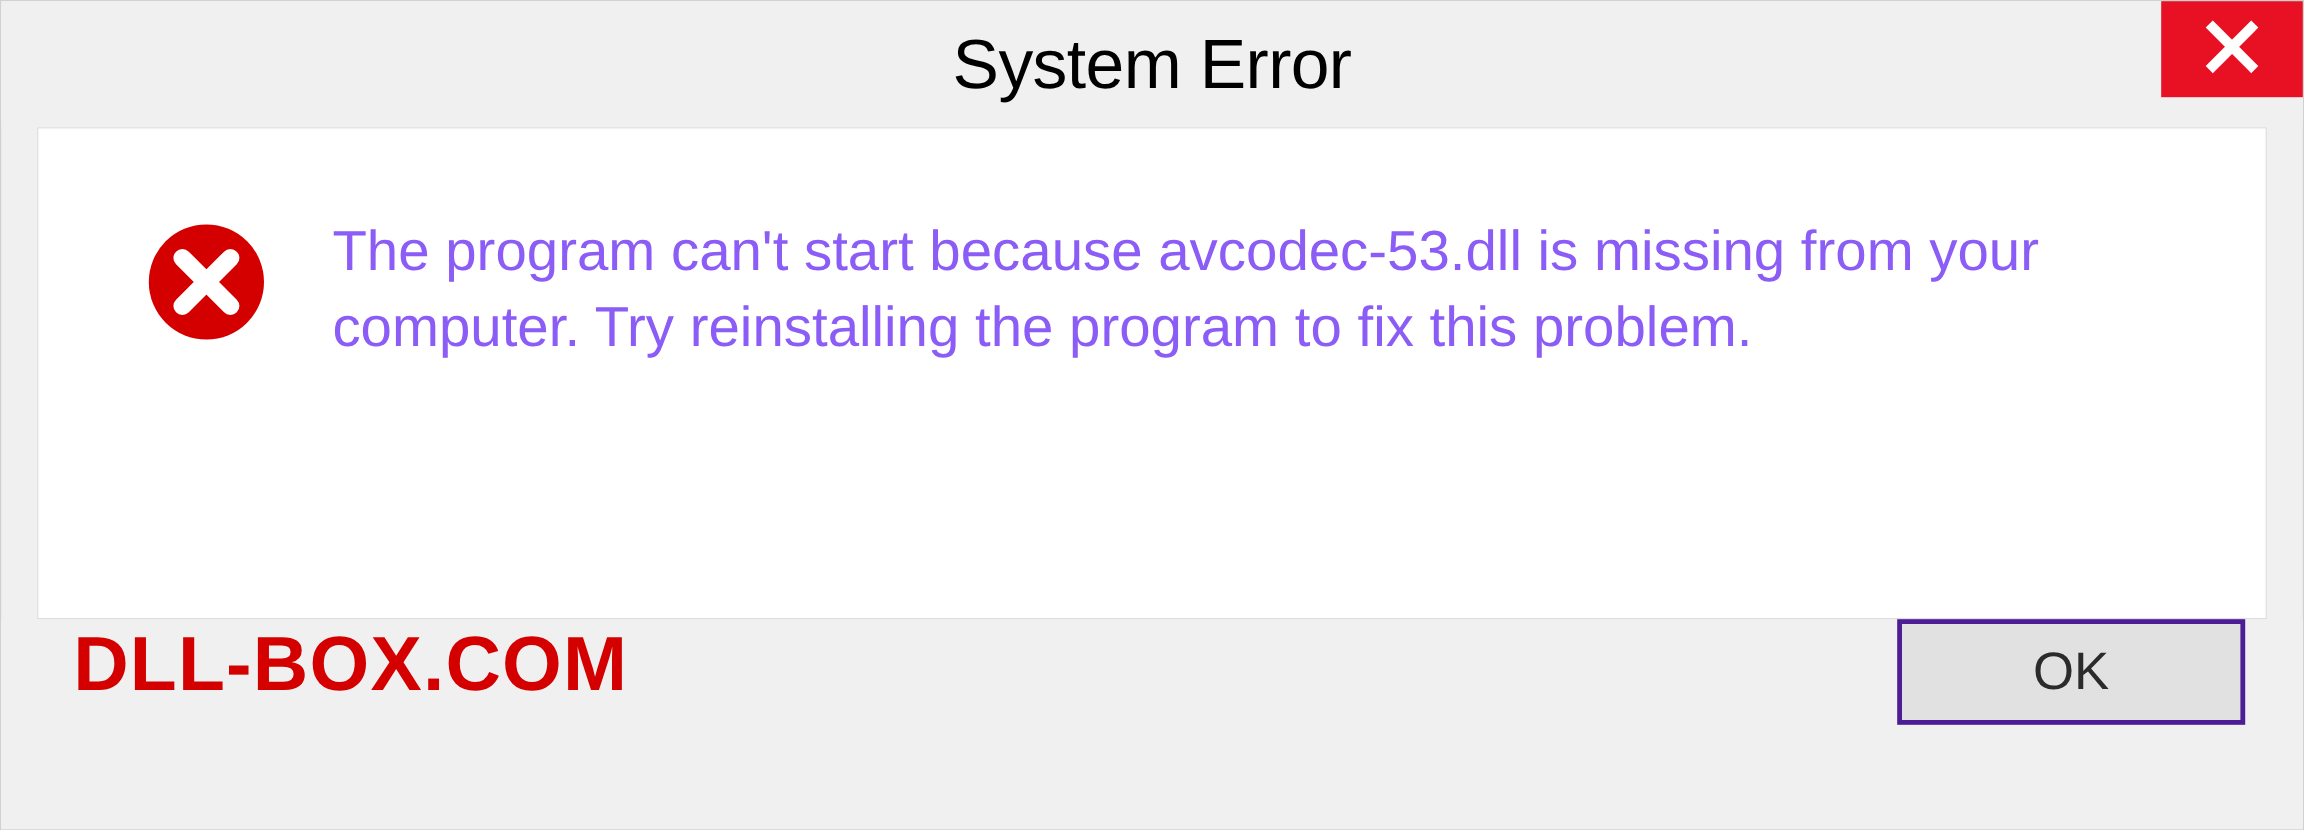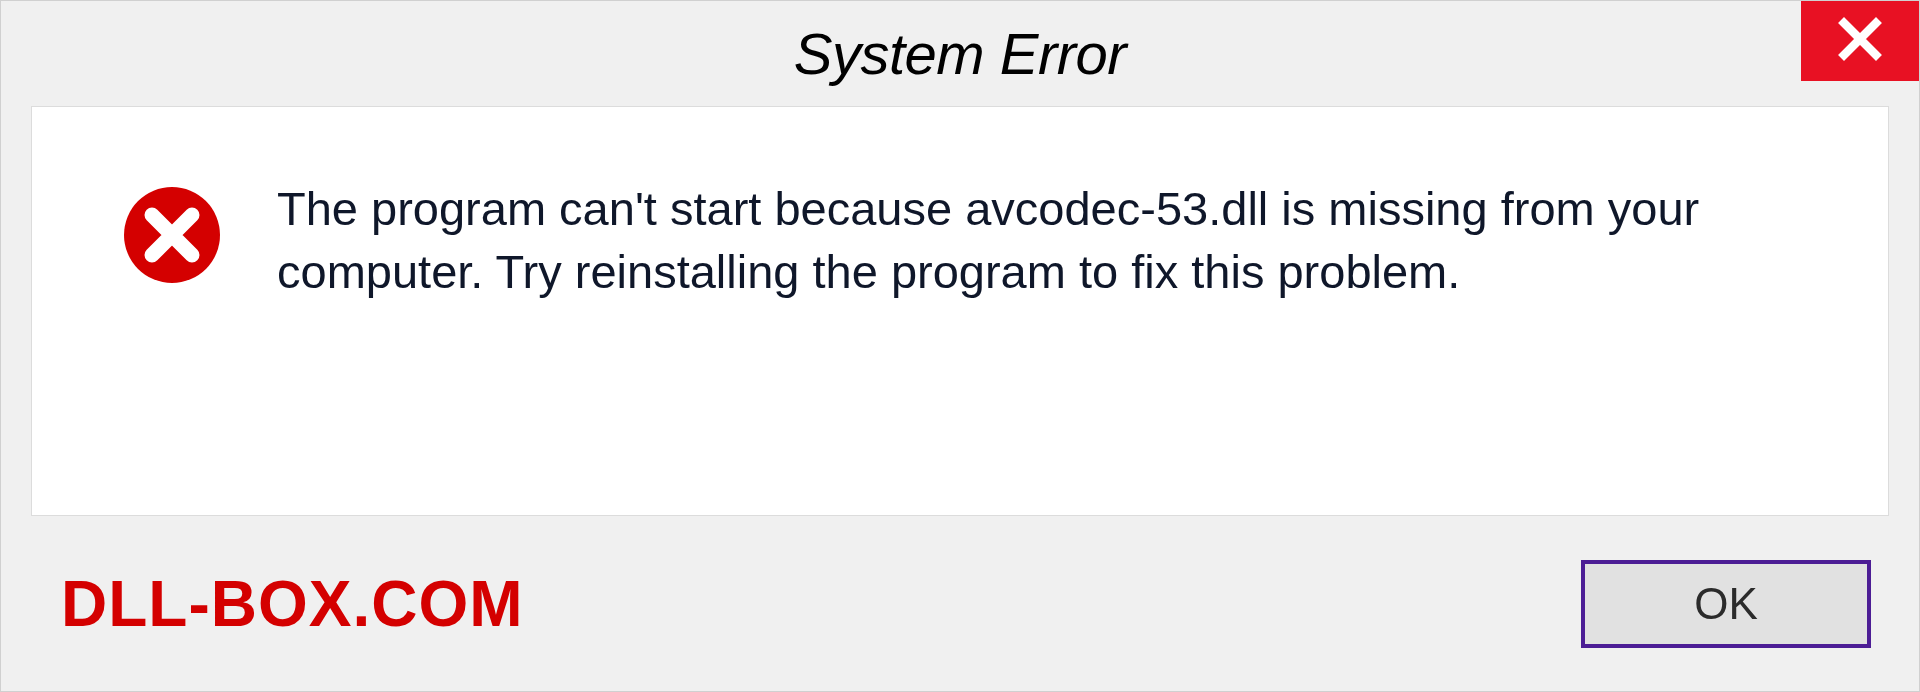--- a/index.html
+++ b/index.html
@@ -23,21 +23,20 @@
       flex-direction: column;
       position: relative;
     }
     .titlebar {
       height: 105px;
       display: flex;
       align-items: center;
       justify-content: center;
       position: relative;
       background: #f0f0f0;
-      font-style: italic;
     }
     .window-title {
       font-size: 58px;
       font-weight: 400;
       color: #000;
       letter-spacing: -0.5px;
     }
     .close-btn {
       position: absolute;
       top: 0;
@@ -70,29 +69,29 @@
       margin-right: 55px;
       margin-top: 8px;
     }
     .error-icon-wrap svg {
       width: 100%;
       height: 100%;
     }
     .message-text {
       font-size: 47px;
       line-height: 1.35;
-      color: #0f172a;
+      color: #8b5cf6;
       font-weight: 400;
       padding-right: 40px;
     }
     .footer {
       height: 175px;
       background: #f0f0f0;
       display: flex;
-      align-items: center;
+      align-items: flex-start;
       justify-content: space-between;
       padding: 0 48px 0 60px;
     }
     .watermark {
       font-size: 64px;
       font-weight: 800;
       color: #d40000;
       letter-spacing: 1px;
       font-family: Arial, sans-serif;
     }

